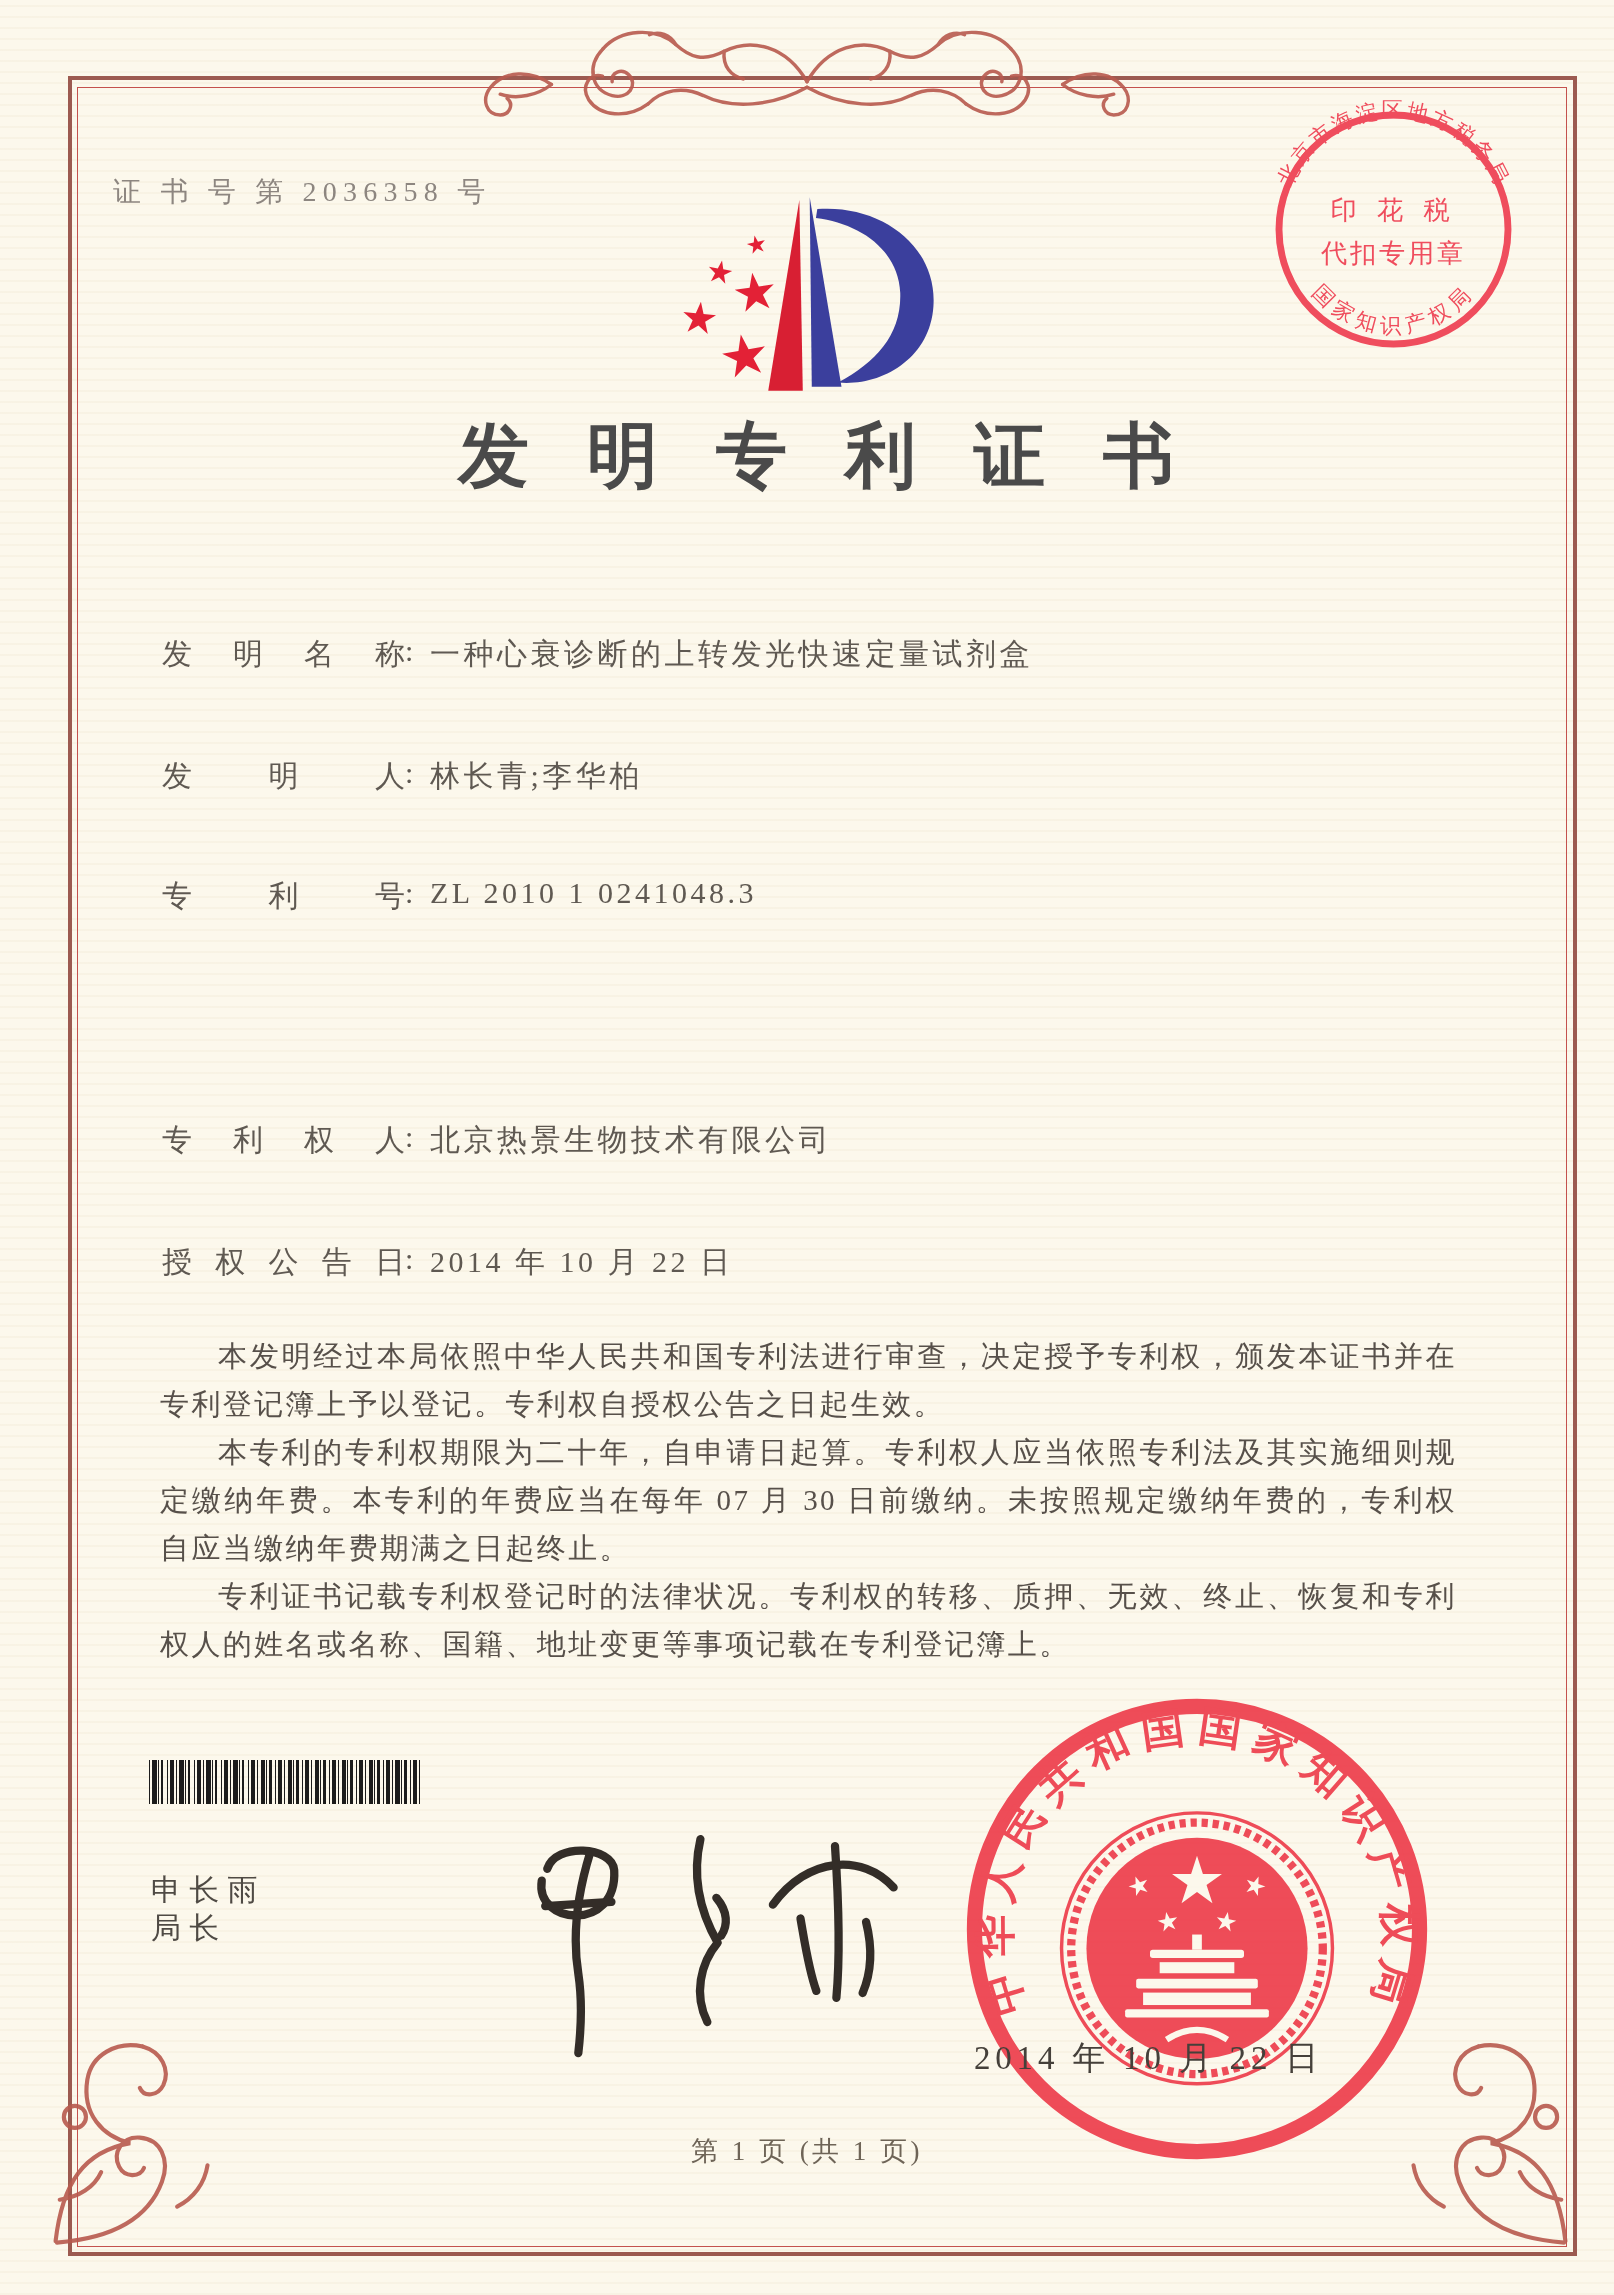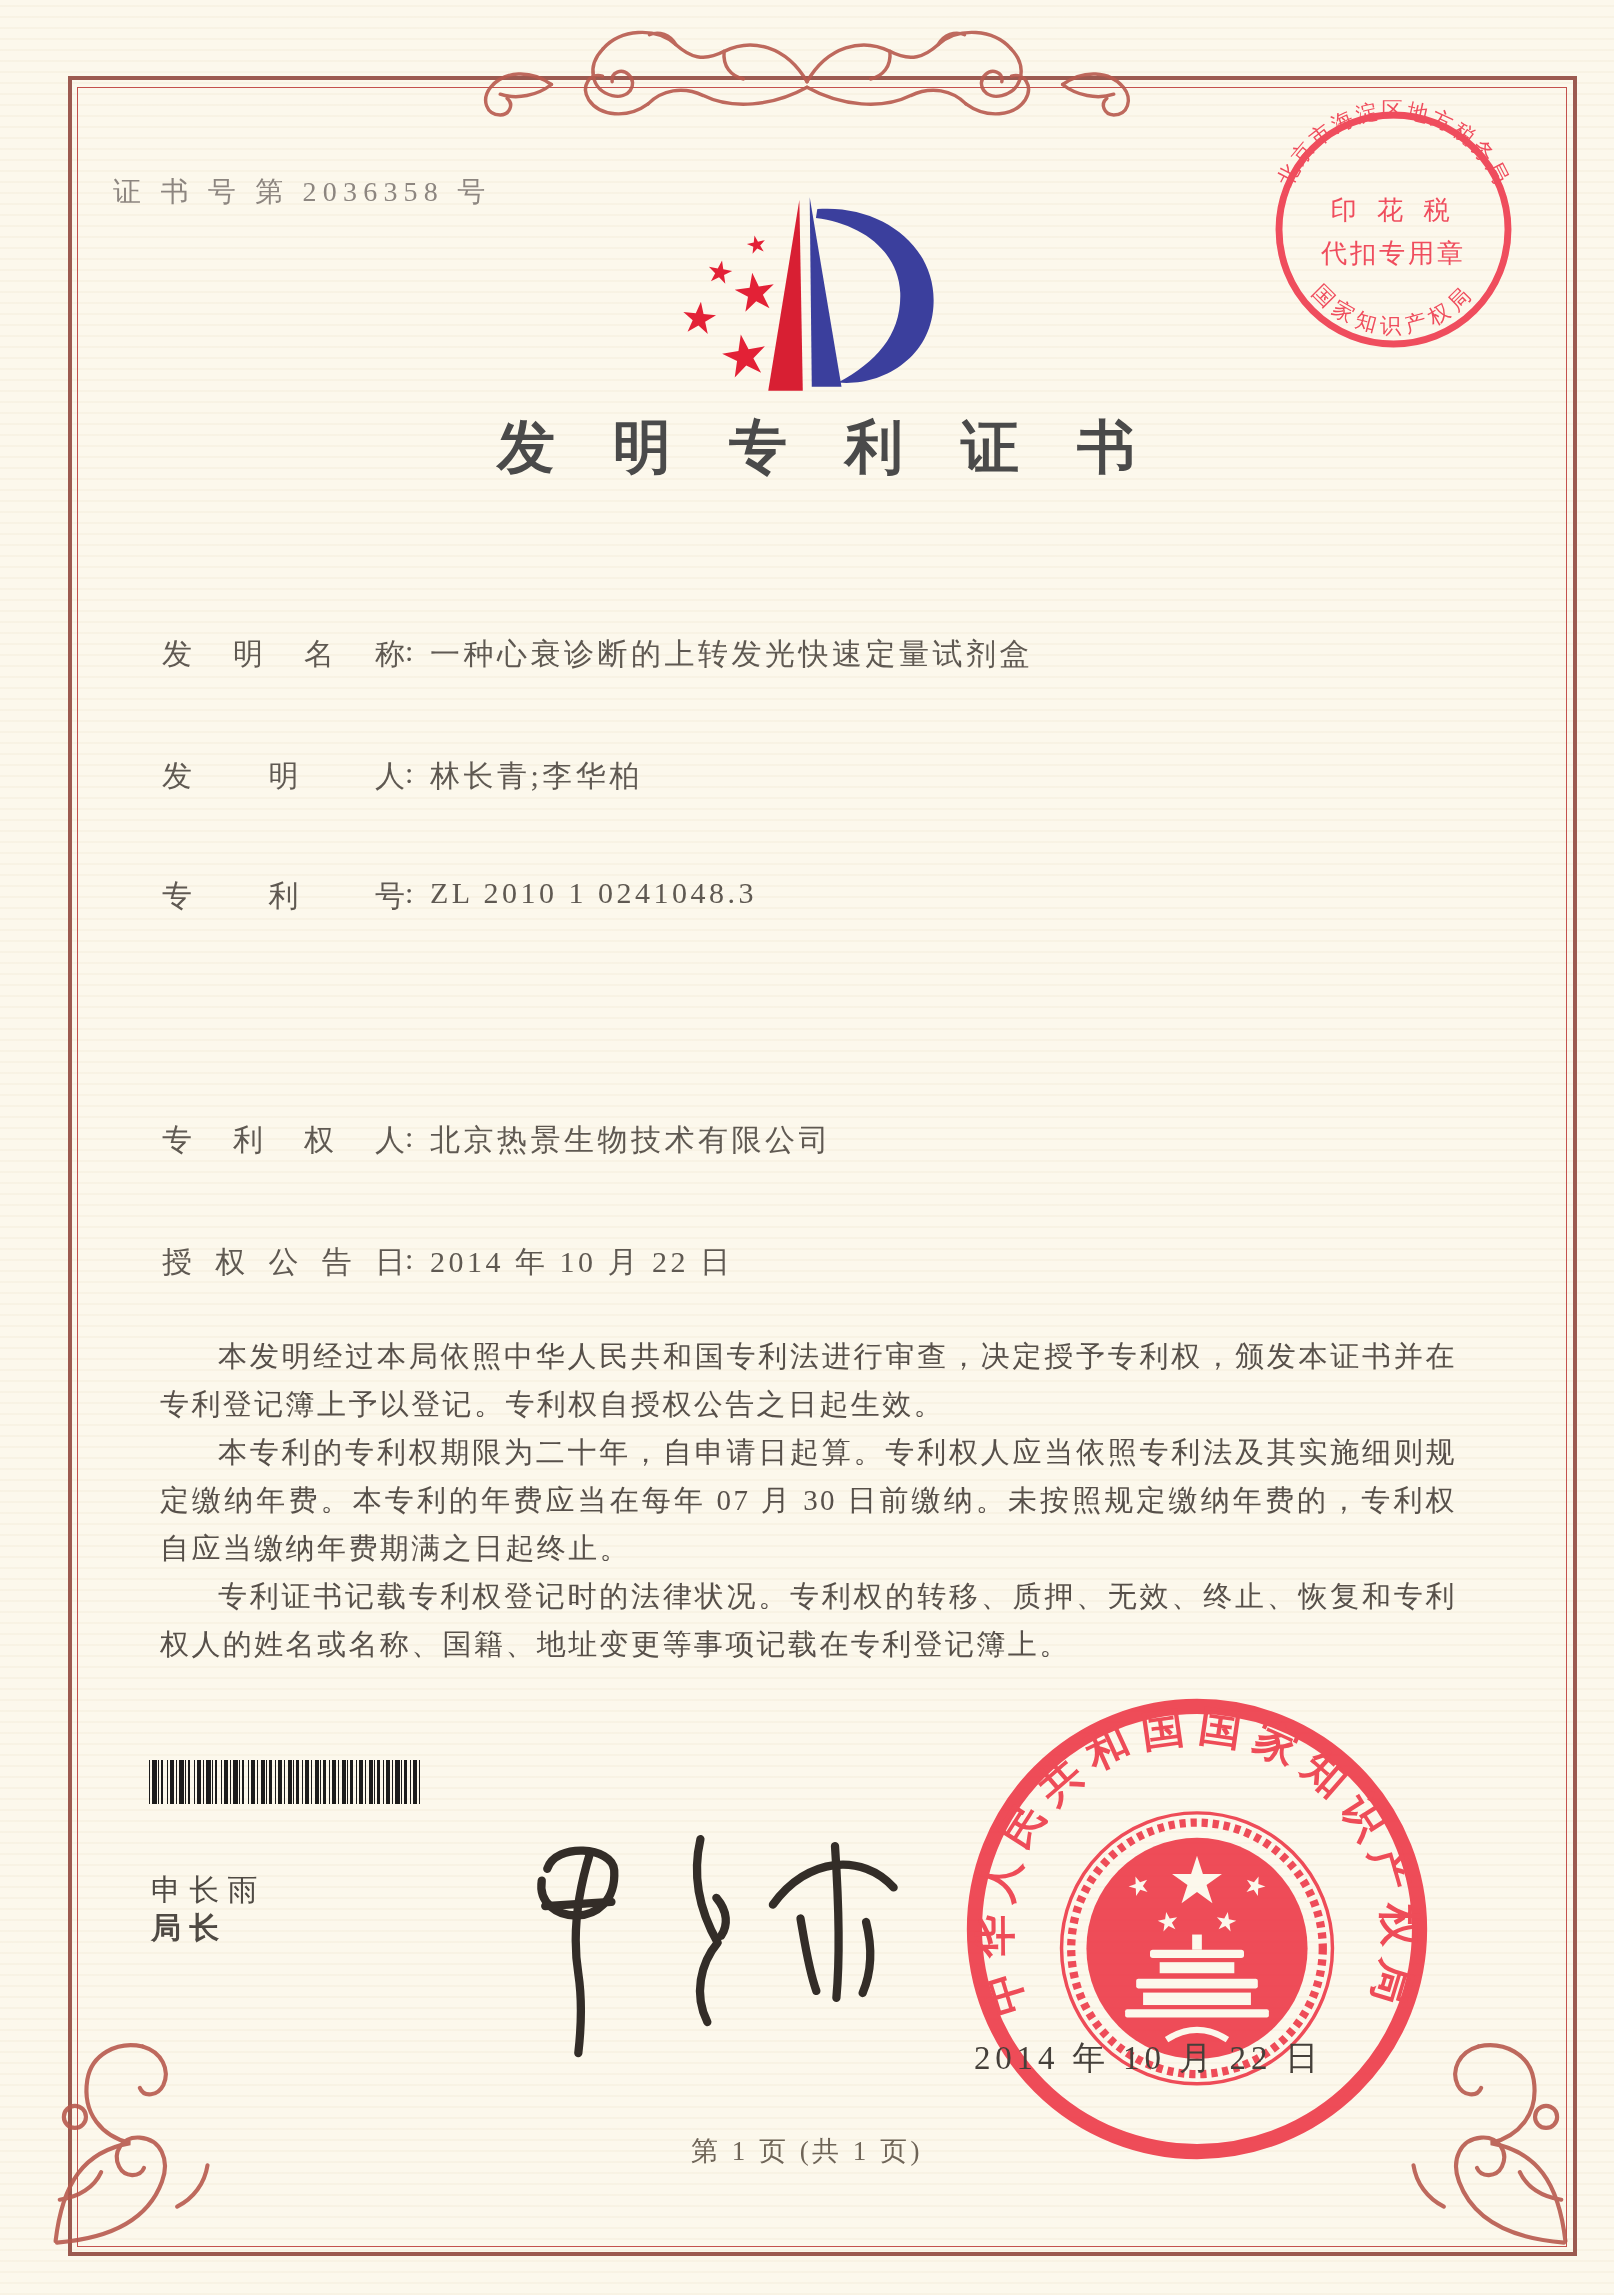--- a/index.html
+++ b/index.html
@@ -12,21 +12,21 @@
   .frame-outer{position:absolute;left:68px;top:76px;right:37px;bottom:39px;border:4.1px solid #9c5a50;z-index:1;}
   .frame-inner{position:absolute;left:77px;top:87px;right:47px;bottom:48px;border:1.4px solid #c4524e;z-index:1;}
   
   .orn-top{position:absolute;left:427px;top:18px;z-index:2;}
   .orn-bl{position:absolute;left:39px;top:2034px;z-index:2;}
   .orn-br{position:absolute;right:32px;top:2034px;z-index:2;transform:scaleX(-1);}
   
   .cert-number{position:absolute;left:113px;top:173px;font-size:28px;letter-spacing:6.2px;color:#8d8680;z-index:3;}
   .logo{position:absolute;left:639px;top:171px;z-index:3;}
   .tax-stamp{position:absolute;left:1259px;top:88px;z-index:3;opacity:.95;}
-  .doc-title{position:absolute;left:0;right:0;top:409px;text-align:center;font-size:58px;font-weight:600;
+  .doc-title{position:absolute;left:0;right:0;top:409px;text-align:center;font-size:71px;font-weight:600;
     letter-spacing:58px;padding-left:76px;color:#4a4a4a;z-index:3;}
   
   .field-row{position:absolute;left:162px;font-size:30px;color:#5f5952;z-index:3;white-space:nowrap;}
   .f1{top:634px;} .f2{top:756px;} .f3{top:876px;} .f4{top:999px;} .f5{top:1120px;} .f6{top:1242px;}
   .flabel{display:inline-block;width:243px;text-align:justify;text-align-last:justify;vertical-align:top;}
   .fcolon{display:inline-block;width:25px;vertical-align:top;}
   .fvalue{letter-spacing:3.5px;}
   
   .body-text{position:absolute;left:160px;width:1297px;top:1332px;z-index:3;}
   .body-text p{margin:0;text-indent:2em;font-size:29px;line-height:48px;letter-spacing:2.4px;
@@ -36,21 +36,21 @@
     background:repeating-linear-gradient(90deg,
       #1c1c1c 0 1.4px, transparent 1.4px 3.5px,
       #1c1c1c 3.5px 7.6px, transparent 7.6px 9px,
       #1c1c1c 9px 9.7px, transparent 9.7px 12.4px,
       #1c1c1c 12.4px 14.5px, transparent 14.5px 18px,
       #1c1c1c 18px 18.7px, transparent 18.7px 21px,
       #1c1c1c 21px 25px, transparent 25px 27px);
   }
   
   .sig-label{position:absolute;left:151px;font-size:30px;letter-spacing:8.3px;color:#4f4a44;z-index:3;}
-  .sig-label.director{top:1908px;font-weight:bold;}
+  .sig-label.director{top:1908px;}
   .sig-label.name{top:1870px;}
   .signature-svg{position:absolute;left:414px;top:1815px;z-index:3;}
   
   .office-seal{position:absolute;left:962px;top:1694px;z-index:4;opacity:.93;}
   .issue-date{position:absolute;left:974px;top:2036px;font-size:33px;letter-spacing:4.8px;color:#45403a;z-index:6;}
   .page-footer{position:absolute;left:0;right:0;top:2133px;text-align:center;font-size:27px;
     letter-spacing:3.5px;color:#6e6457;z-index:3;}
   .stamp-text{font-family:"Liberation Serif","DejaVu Serif",serif;}
 </style>
 </head>

